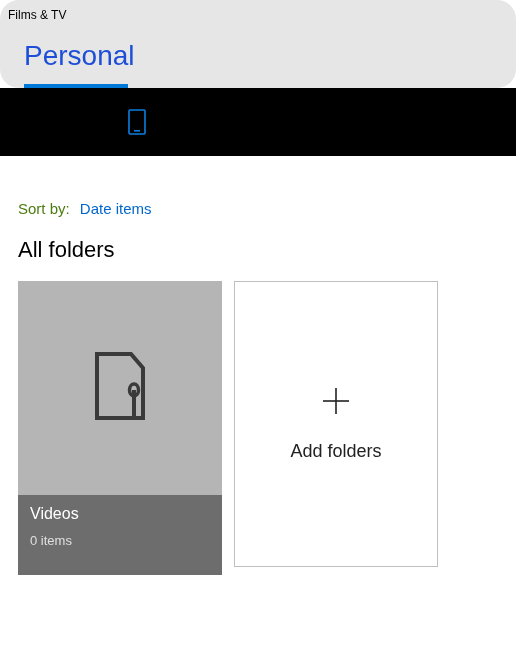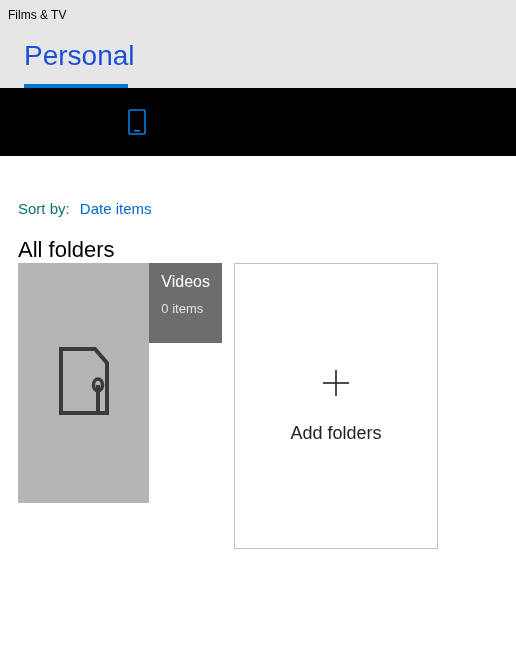--- a/index.html
+++ b/index.html
@@ -10,20 +10,21 @@
     }
     body {
       width: 516px;
       height: 658px;
       background: #ffffff;
       overflow: hidden;
     }
     .header-light {
       background: #e6e6e6;
       padding: 6px 8px 0 8px;
+      border-radius: 19px;
     }
     .app-title {
       font-size: 12px;
       color: #000;
       padding: 2px 0 14px 0;
       font-weight: 400;
     }
     .tab-row {
       padding-left: 16px;
     }
@@ -54,42 +55,42 @@
     }
     .content {
       padding: 20px 18px;
     }
     .sort-row {
       margin-top: 24px;
       margin-bottom: 20px;
       font-size: 15px;
     }
     .sort-label {
-      color: #0f766e;
+      color: #4d7c0f;
       margin-right: 6px;
     }
     .sort-value {
       color: #0066cc;
       cursor: pointer;
     }
     .section-heading {
       font-size: 22px;
       font-weight: 400;
       color: #000;
-      margin-bottom: 0;
+      margin-bottom: 18px;
     }
     .tiles {
       display: flex;
       gap: 12px;
     }
     .tile {
       width: 204px;
-      height: 240px;
+      height: 294px;
       display: flex;
-      flex-direction: row;
+      flex-direction: column;
       cursor: pointer;
     }
     .tile-thumb {
       flex: 1;
       background: #b5b5b5;
       display: flex;
       align-items: center;
       justify-content: center;
     }
     .tile-footer {

